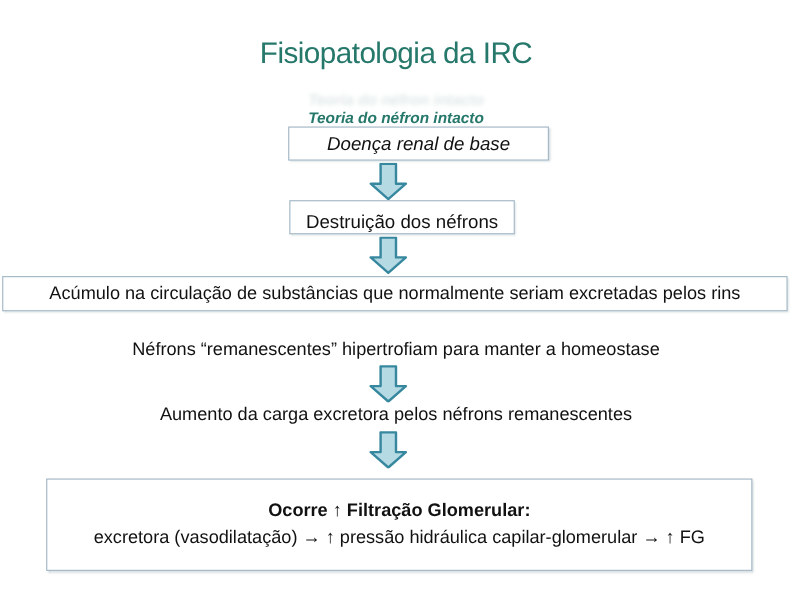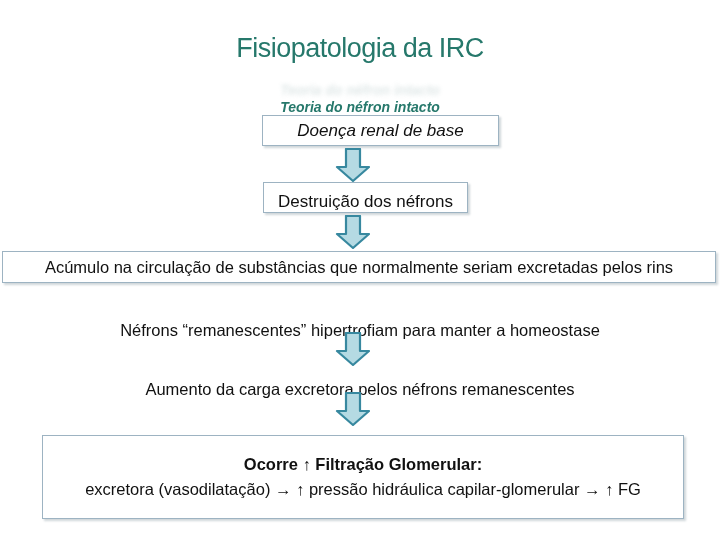--- a/index.html
+++ b/index.html
@@ -52,21 +52,20 @@
   #box-destruicao { left: 263px; top: 182px; width: 205px; height: 31px; align-items: flex-end; }
   #box-acumulo  { left: 2px;  top: 251px; width: 714px; height: 32px; font-size: 16.5px; }
 
   .ftext {
     position: absolute;
     left: 0; width: 100%;
     text-align: center;
     font-size: 16.5px;
     color: #111111;
     white-space: nowrap;
-    margin-top: 12px;
   }
   #text-remanescentes { top: 309px; }
   #text-aumento       { top: 368px; }
 
   .arrow { position: absolute; left: 335px; width: 36px; height: 34px; }
   #arrow-1 { top: 148px; }
   #arrow-2 { top: 215px; }
   #arrow-3 { top: 332px; }
   #arrow-4 { top: 392px; }
   .arrow polygon {

